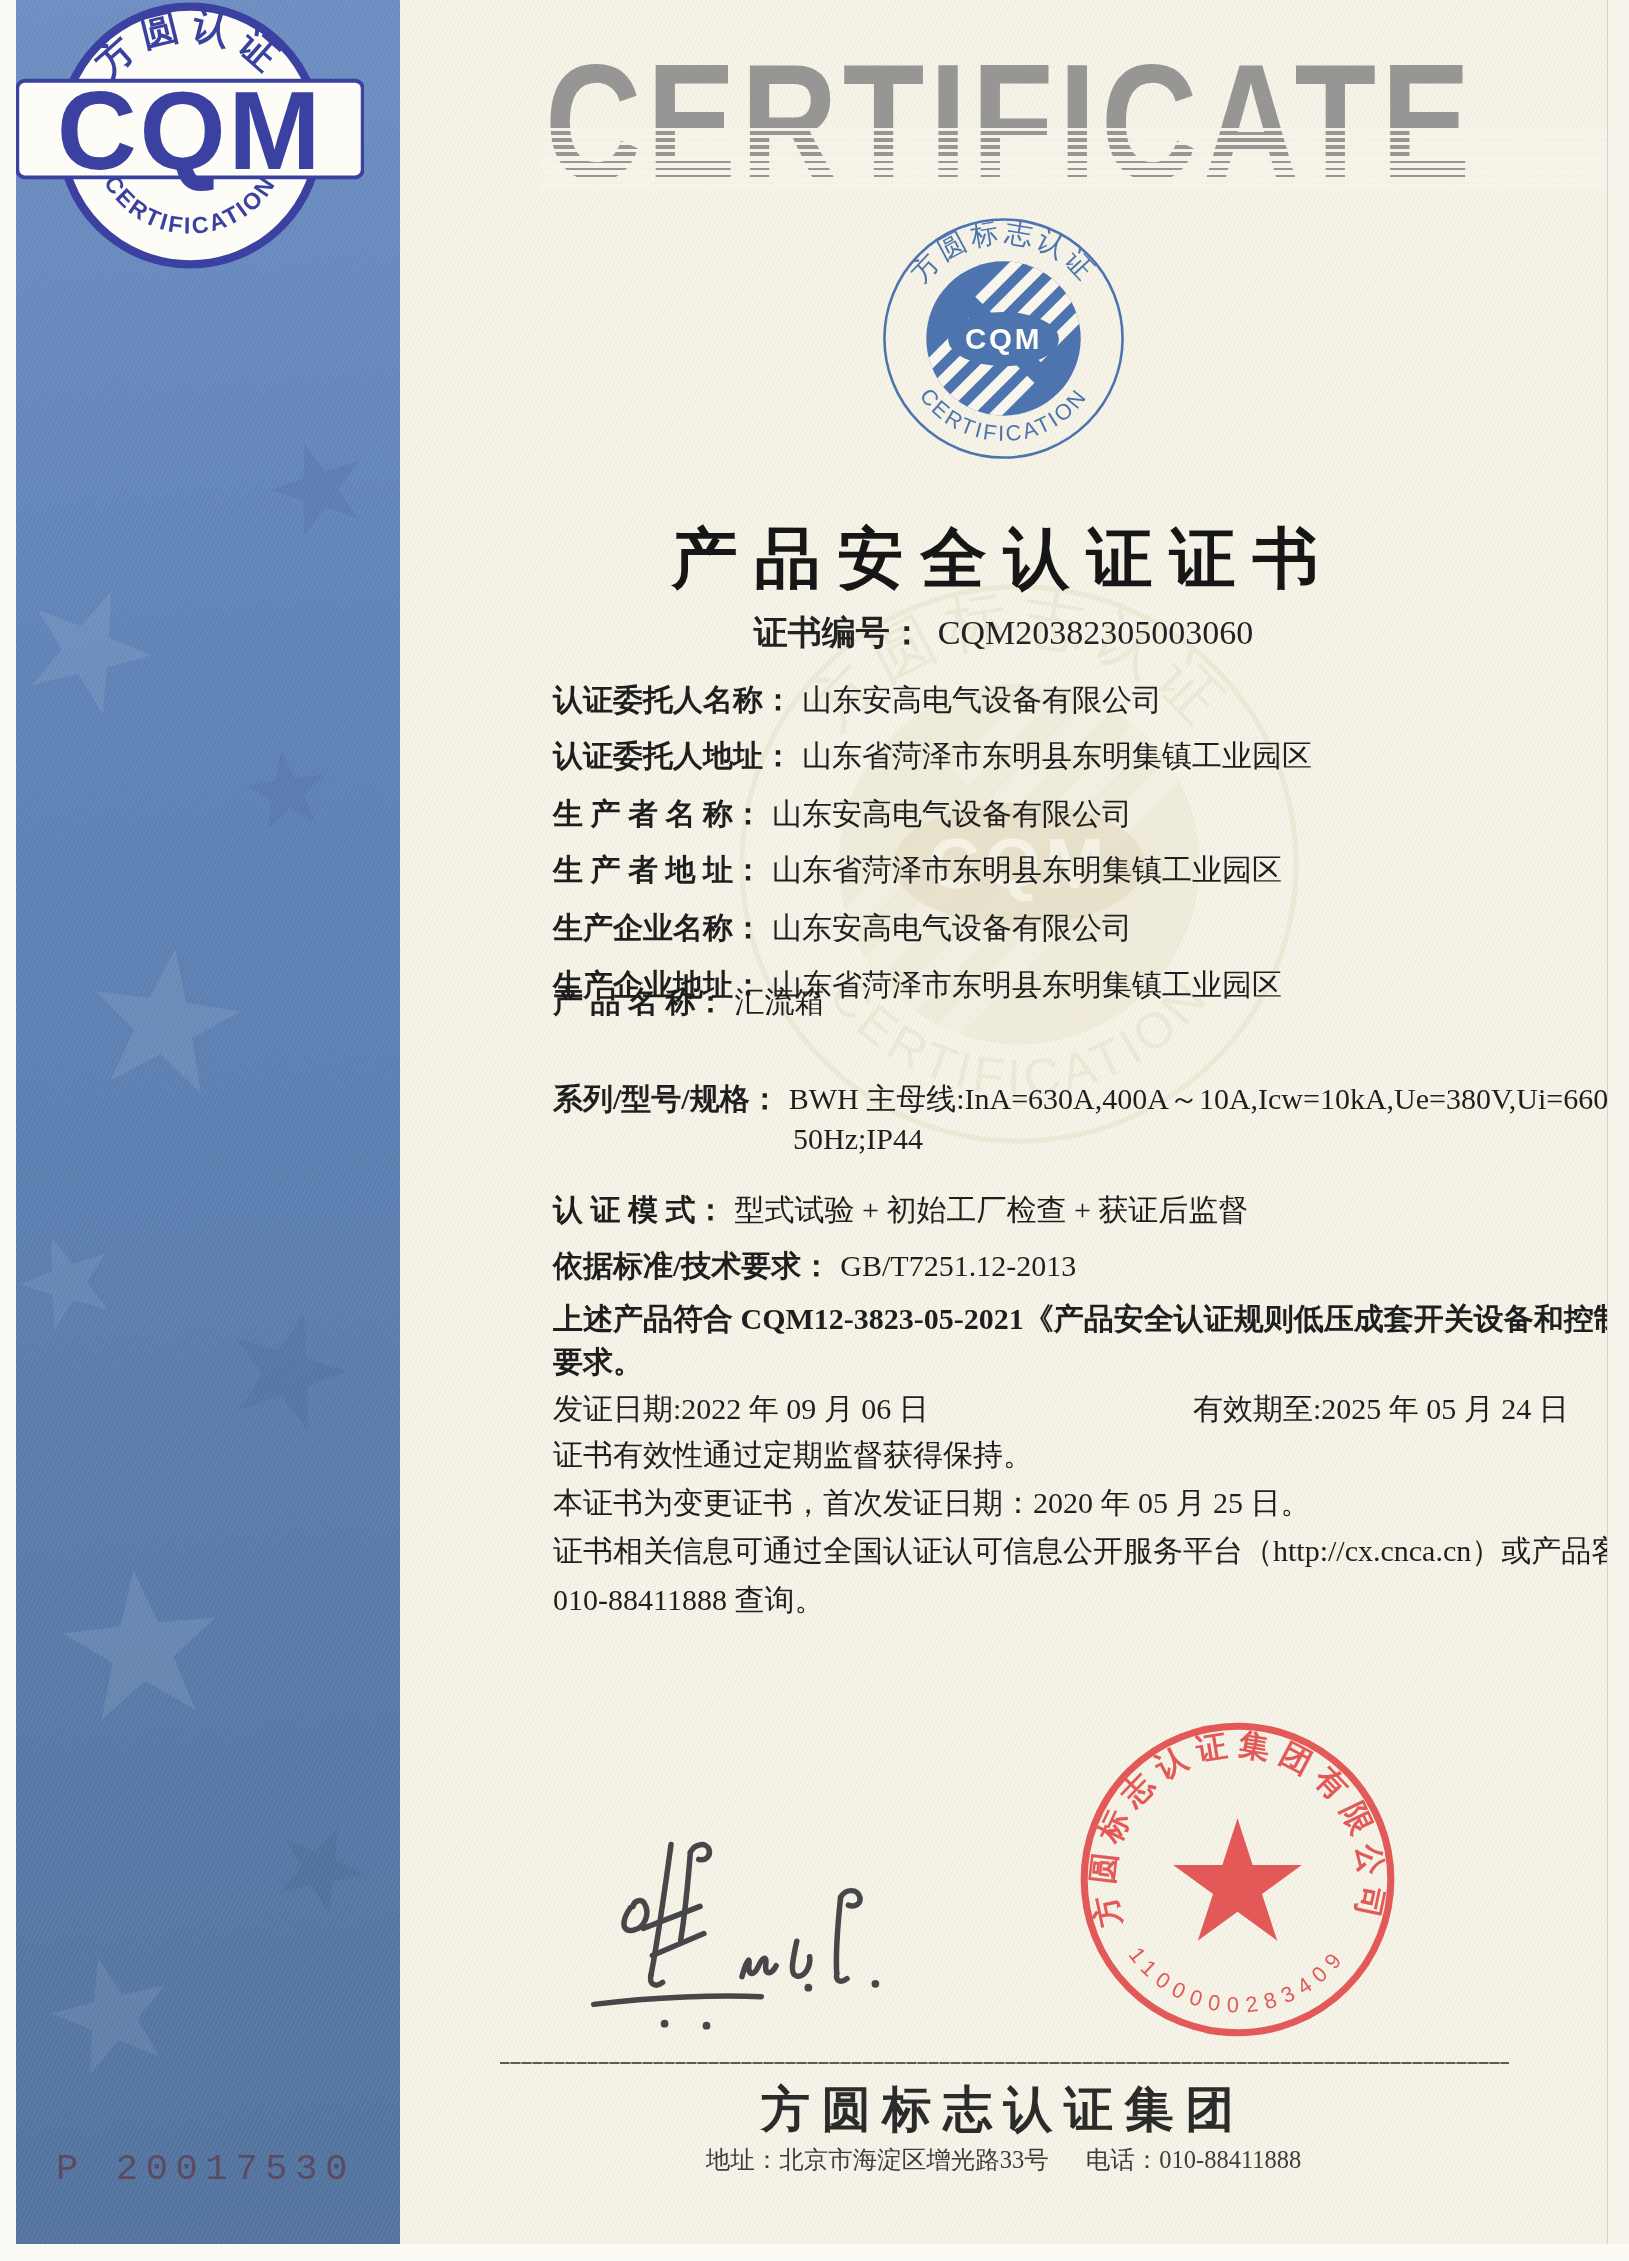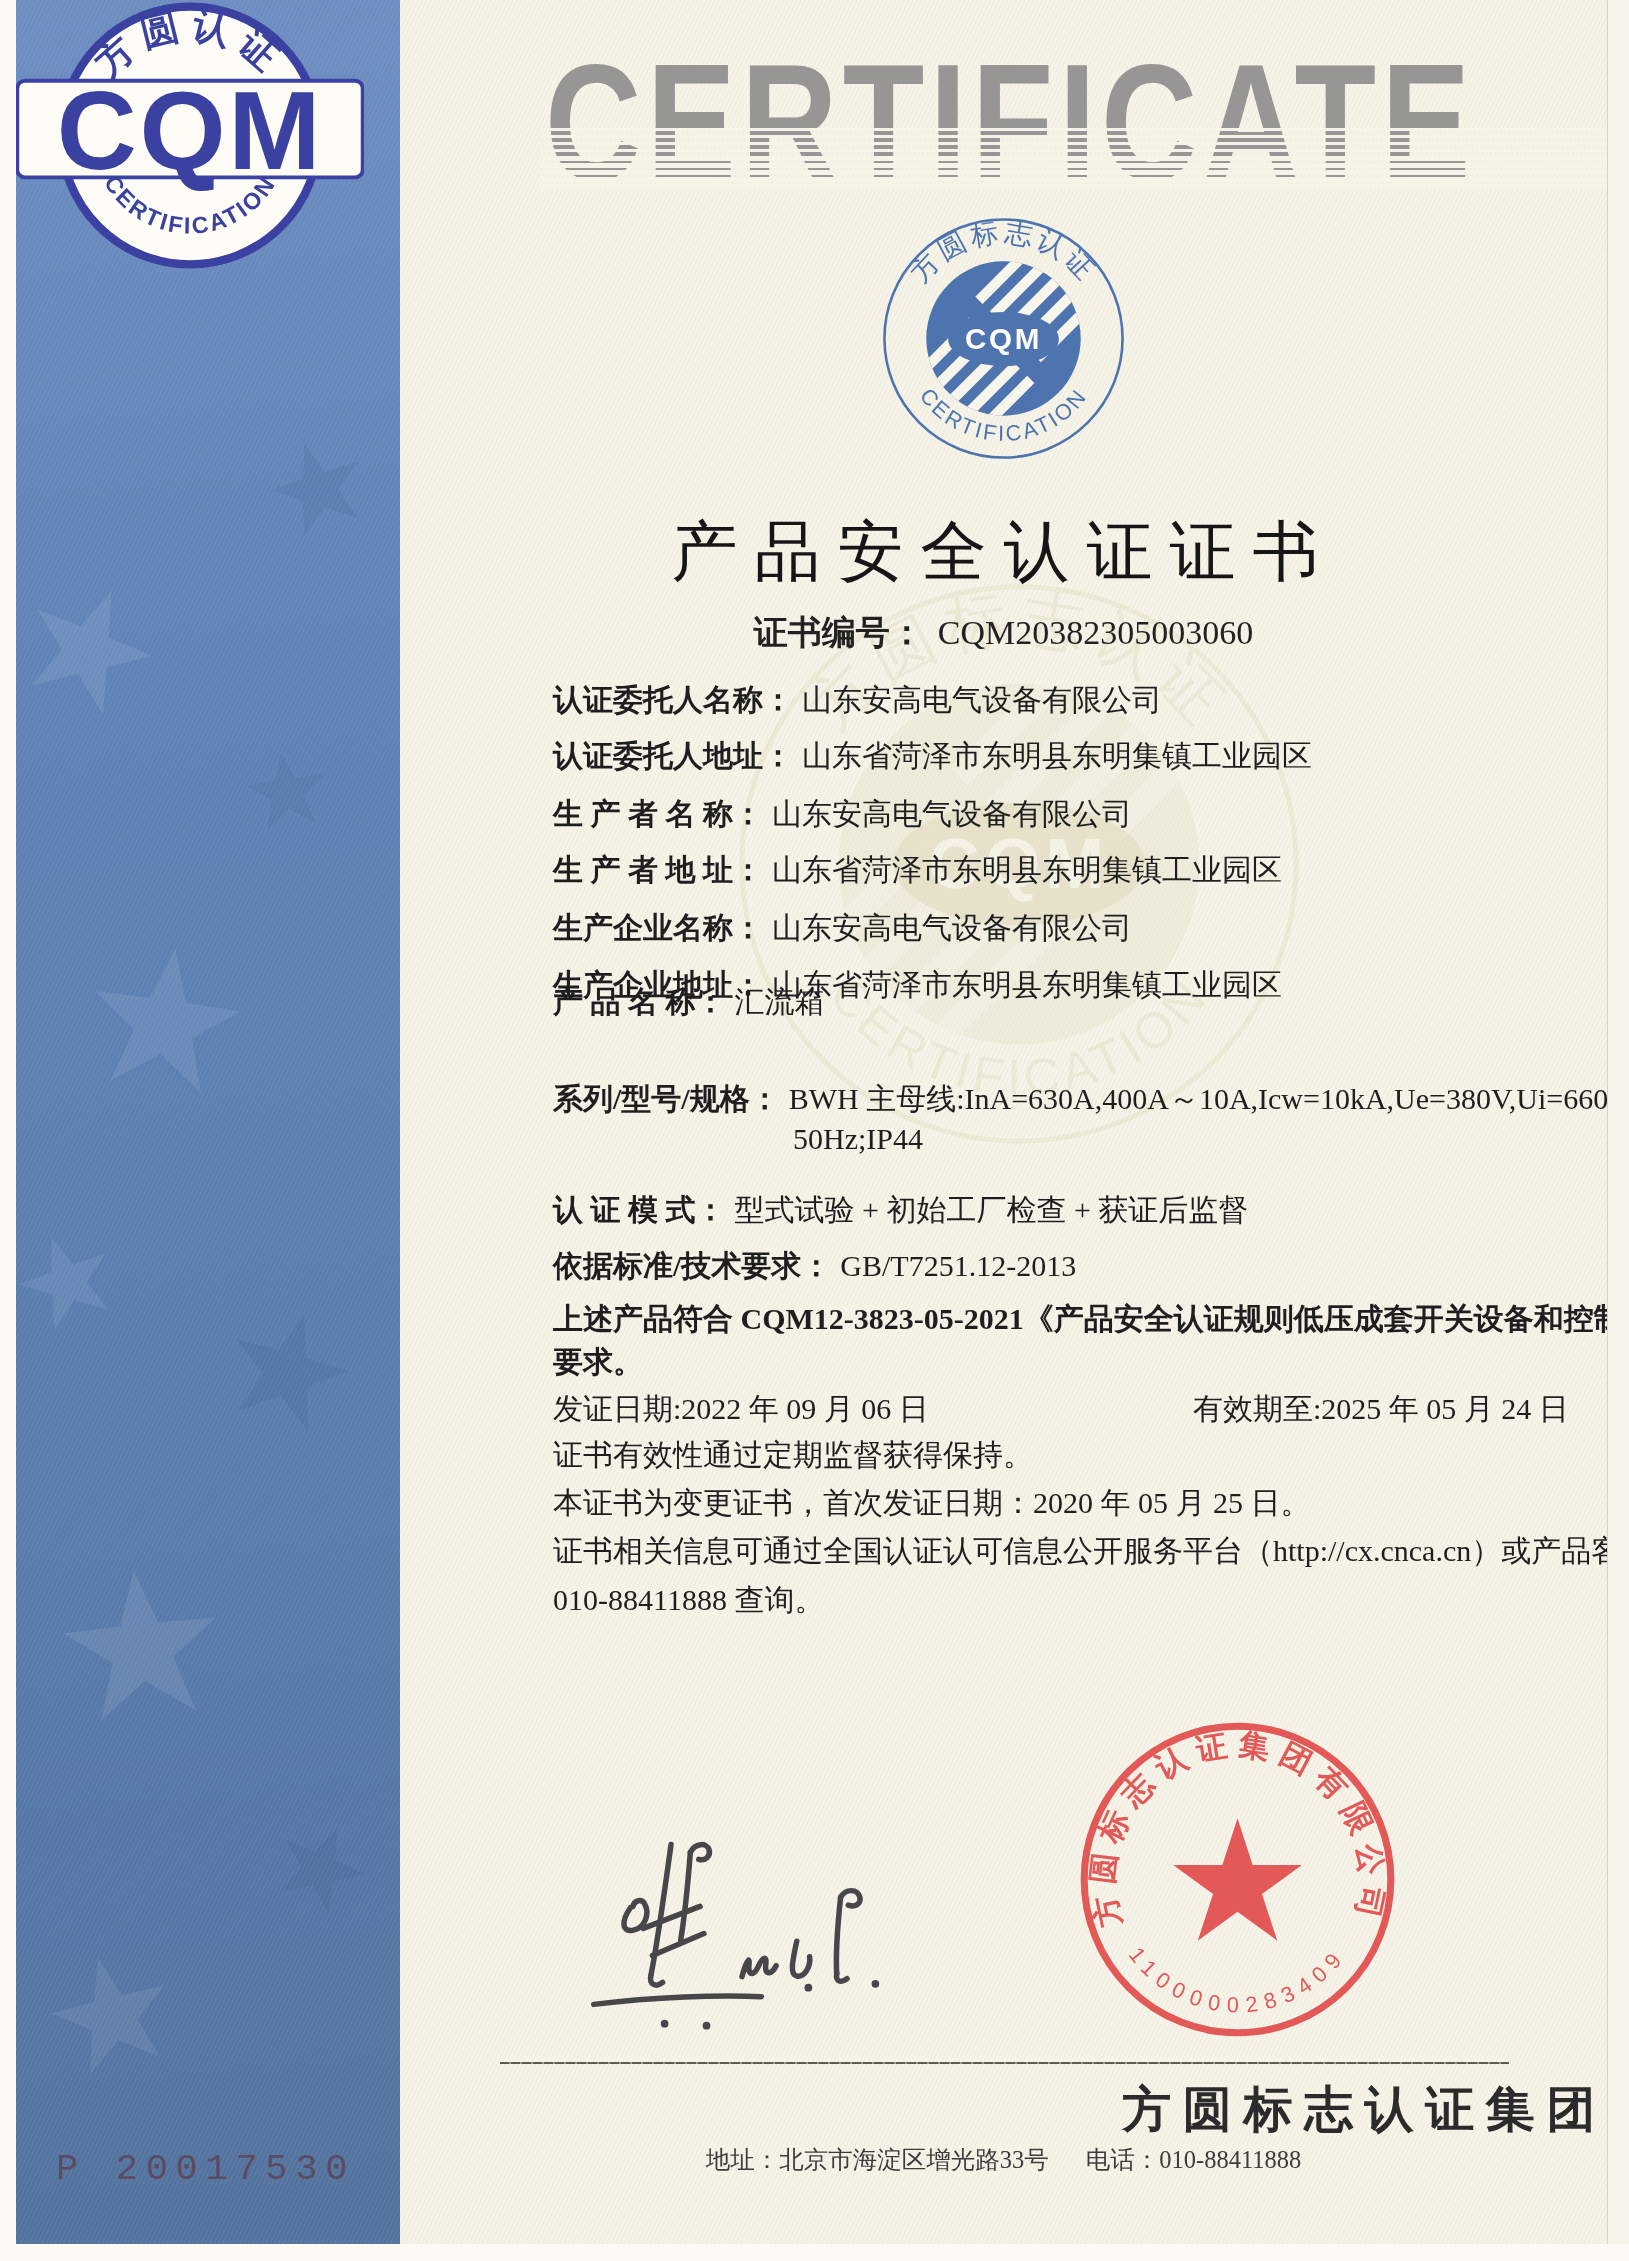--- a/index.html
+++ b/index.html
@@ -41,22 +41,22 @@
   
   .edge-left{position:absolute;left:0;top:0;width:16px;height:2261px;background:#fbfaf4;z-index:6;}
   .edge-right{position:absolute;right:0;top:0;width:22px;height:2261px;background:#f6f4ea;border-left:1.3px solid rgba(120,115,95,0.25);z-index:6;}
   .edge-bottom{position:absolute;left:0;bottom:0;width:1630px;height:17px;background:#fbfaf4;z-index:6;}
   
   .watermark{position:absolute;left:729px;top:574px;z-index:1;opacity:.5;}
   
   .header-logo{position:absolute;left:878px;top:213px;z-index:3;}
   
   .title{
-    position:absolute;left:400px;right:23px;top:498px;margin:9px;
-    text-align:center;font-size:66px;font-weight:400;letter-spacing:17px;
+    position:absolute;left:400px;right:23px;top:498px;margin:16px;
+    text-align:center;font-size:66px;font-weight:700;letter-spacing:17px;
     color:#161616;z-index:3;white-space:nowrap;
   }
   .cert-no{
     position:absolute;left:400px;right:23px;top:610px;
     text-align:center;font-size:34px;color:#222;z-index:3;white-space:nowrap;
   }
   .cert-no .v{margin-left:14px;}
   
   .content{position:absolute;left:553px;top:0;width:1048px;z-index:3;font-size:30px;line-height:40px;}
   .content .row{position:absolute;left:0;white-space:nowrap;}
@@ -69,21 +69,21 @@
   
   .signature{position:absolute;left:584px;top:1838px;z-index:4;}
   .stamp{position:absolute;left:1070px;top:1712px;z-index:5;opacity:.93;}
   
   .divider{
     position:absolute;left:500px;top:2062px;width:1009px;height:1.9px;z-index:3;
     background:repeating-linear-gradient(90deg,#5c5c54 0 9px,#9a9a8e 9px 11px);
   }
   .footer-org{
     position:absolute;left:400px;right:23px;top:2077px;margin:0;
-    text-align:right;font-size:49px;font-weight:700;letter-spacing:11.6px;
+    text-align:center;font-size:49px;font-weight:700;letter-spacing:11.6px;
     color:#2b2b2b;z-index:3;white-space:nowrap;
   }
   .footer-addr{
     position:absolute;left:400px;right:23px;top:2143px;
     text-align:center;font-size:24.5px;color:#3c3c3c;z-index:3;white-space:nowrap;
   }
   .footer-addr .ph{margin-left:37px;text-align:center;}
   .footer-web{
     position:absolute;left:400px;right:23px;top:2178px;
     text-align:center;font-family:"DejaVu Sans Mono","Liberation Mono",monospace;

